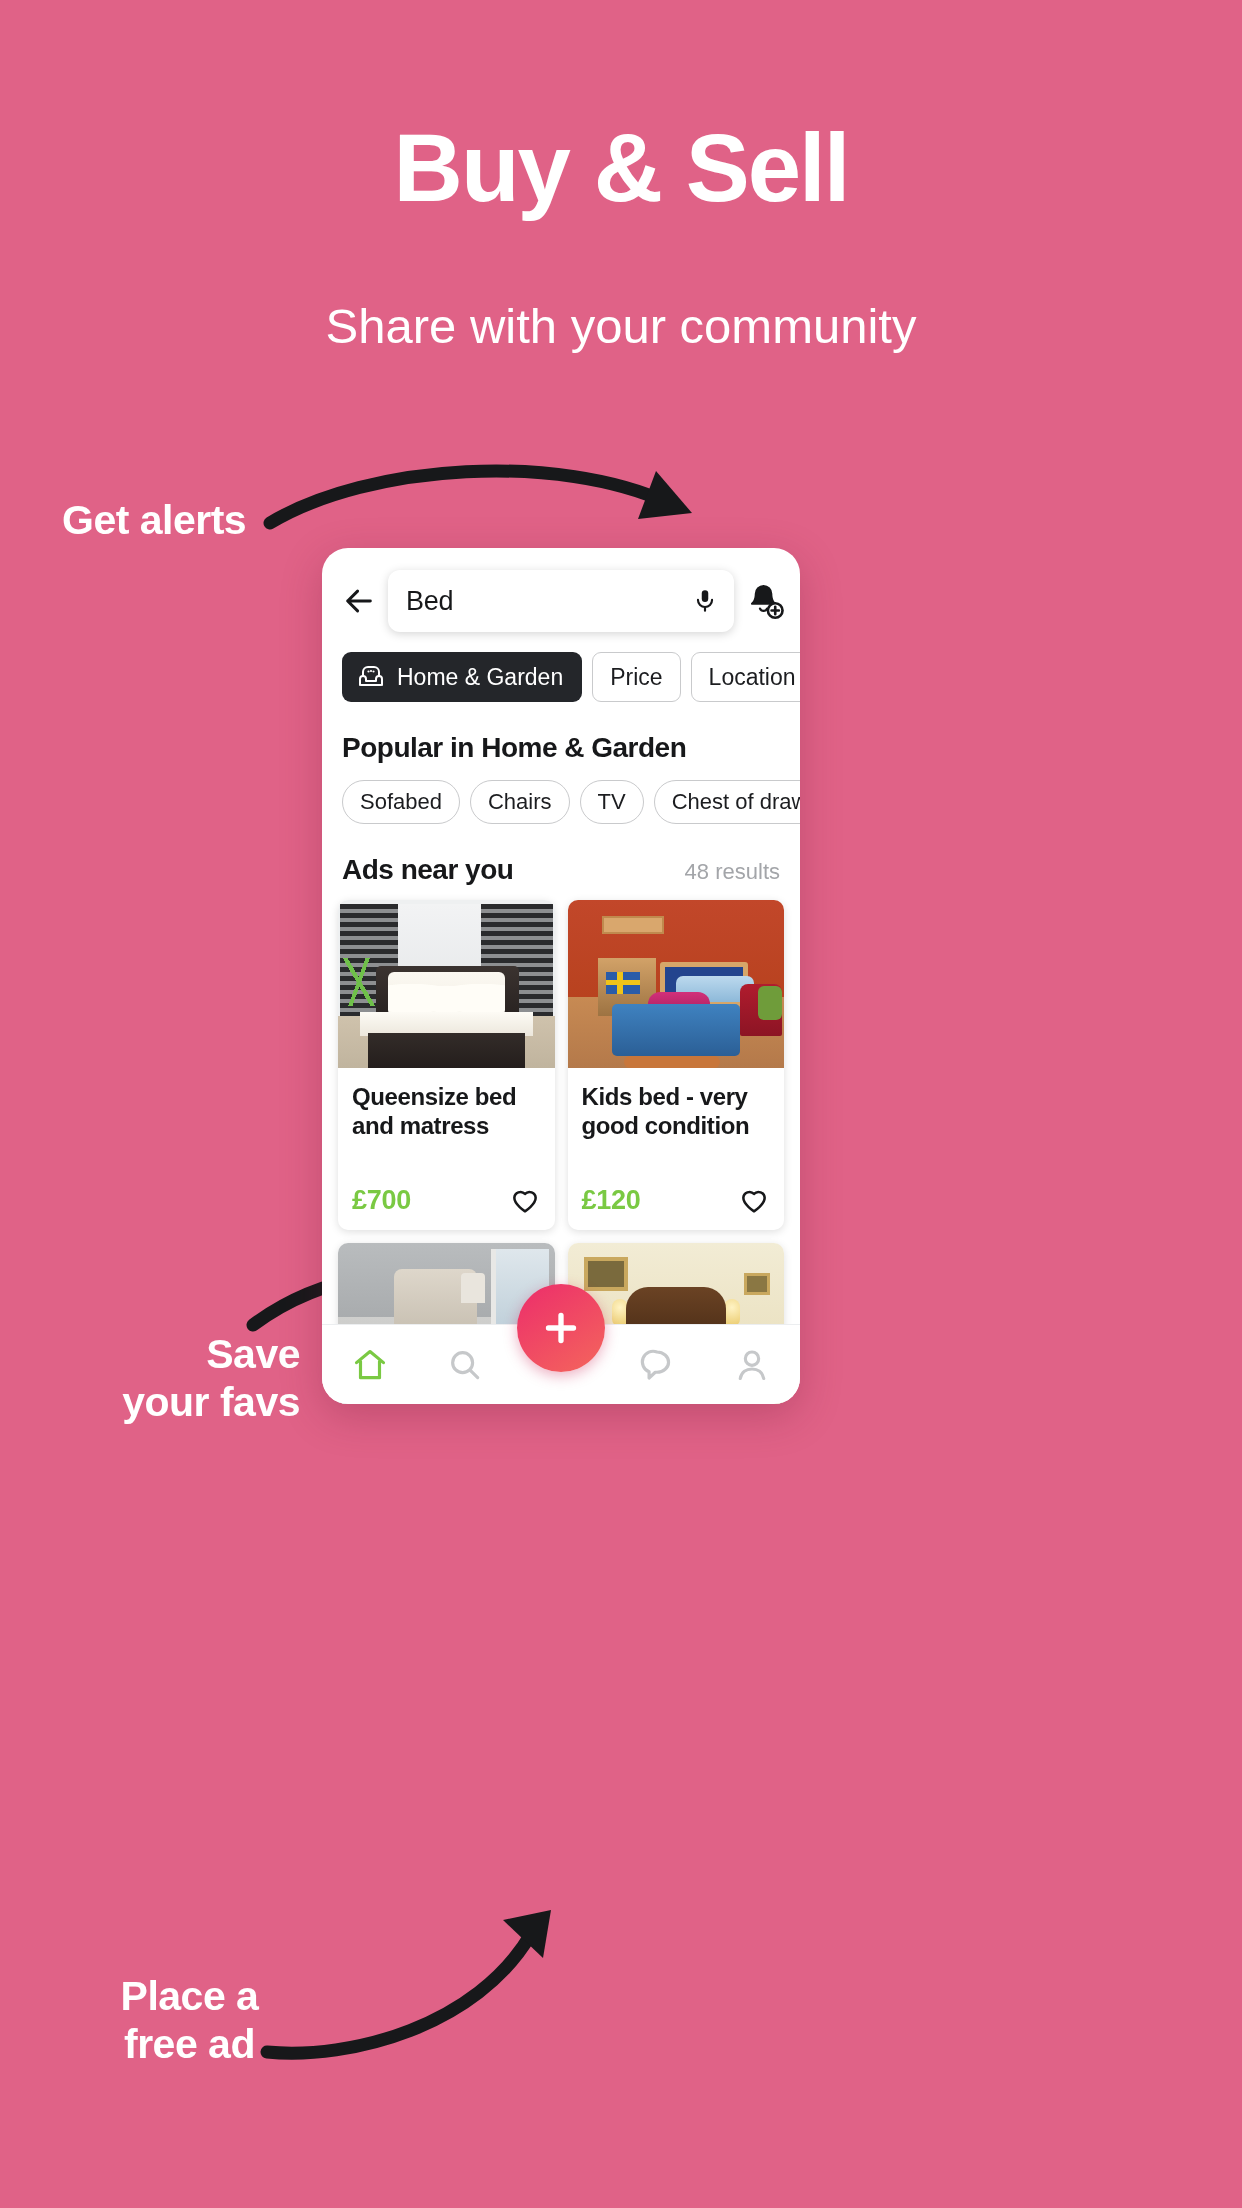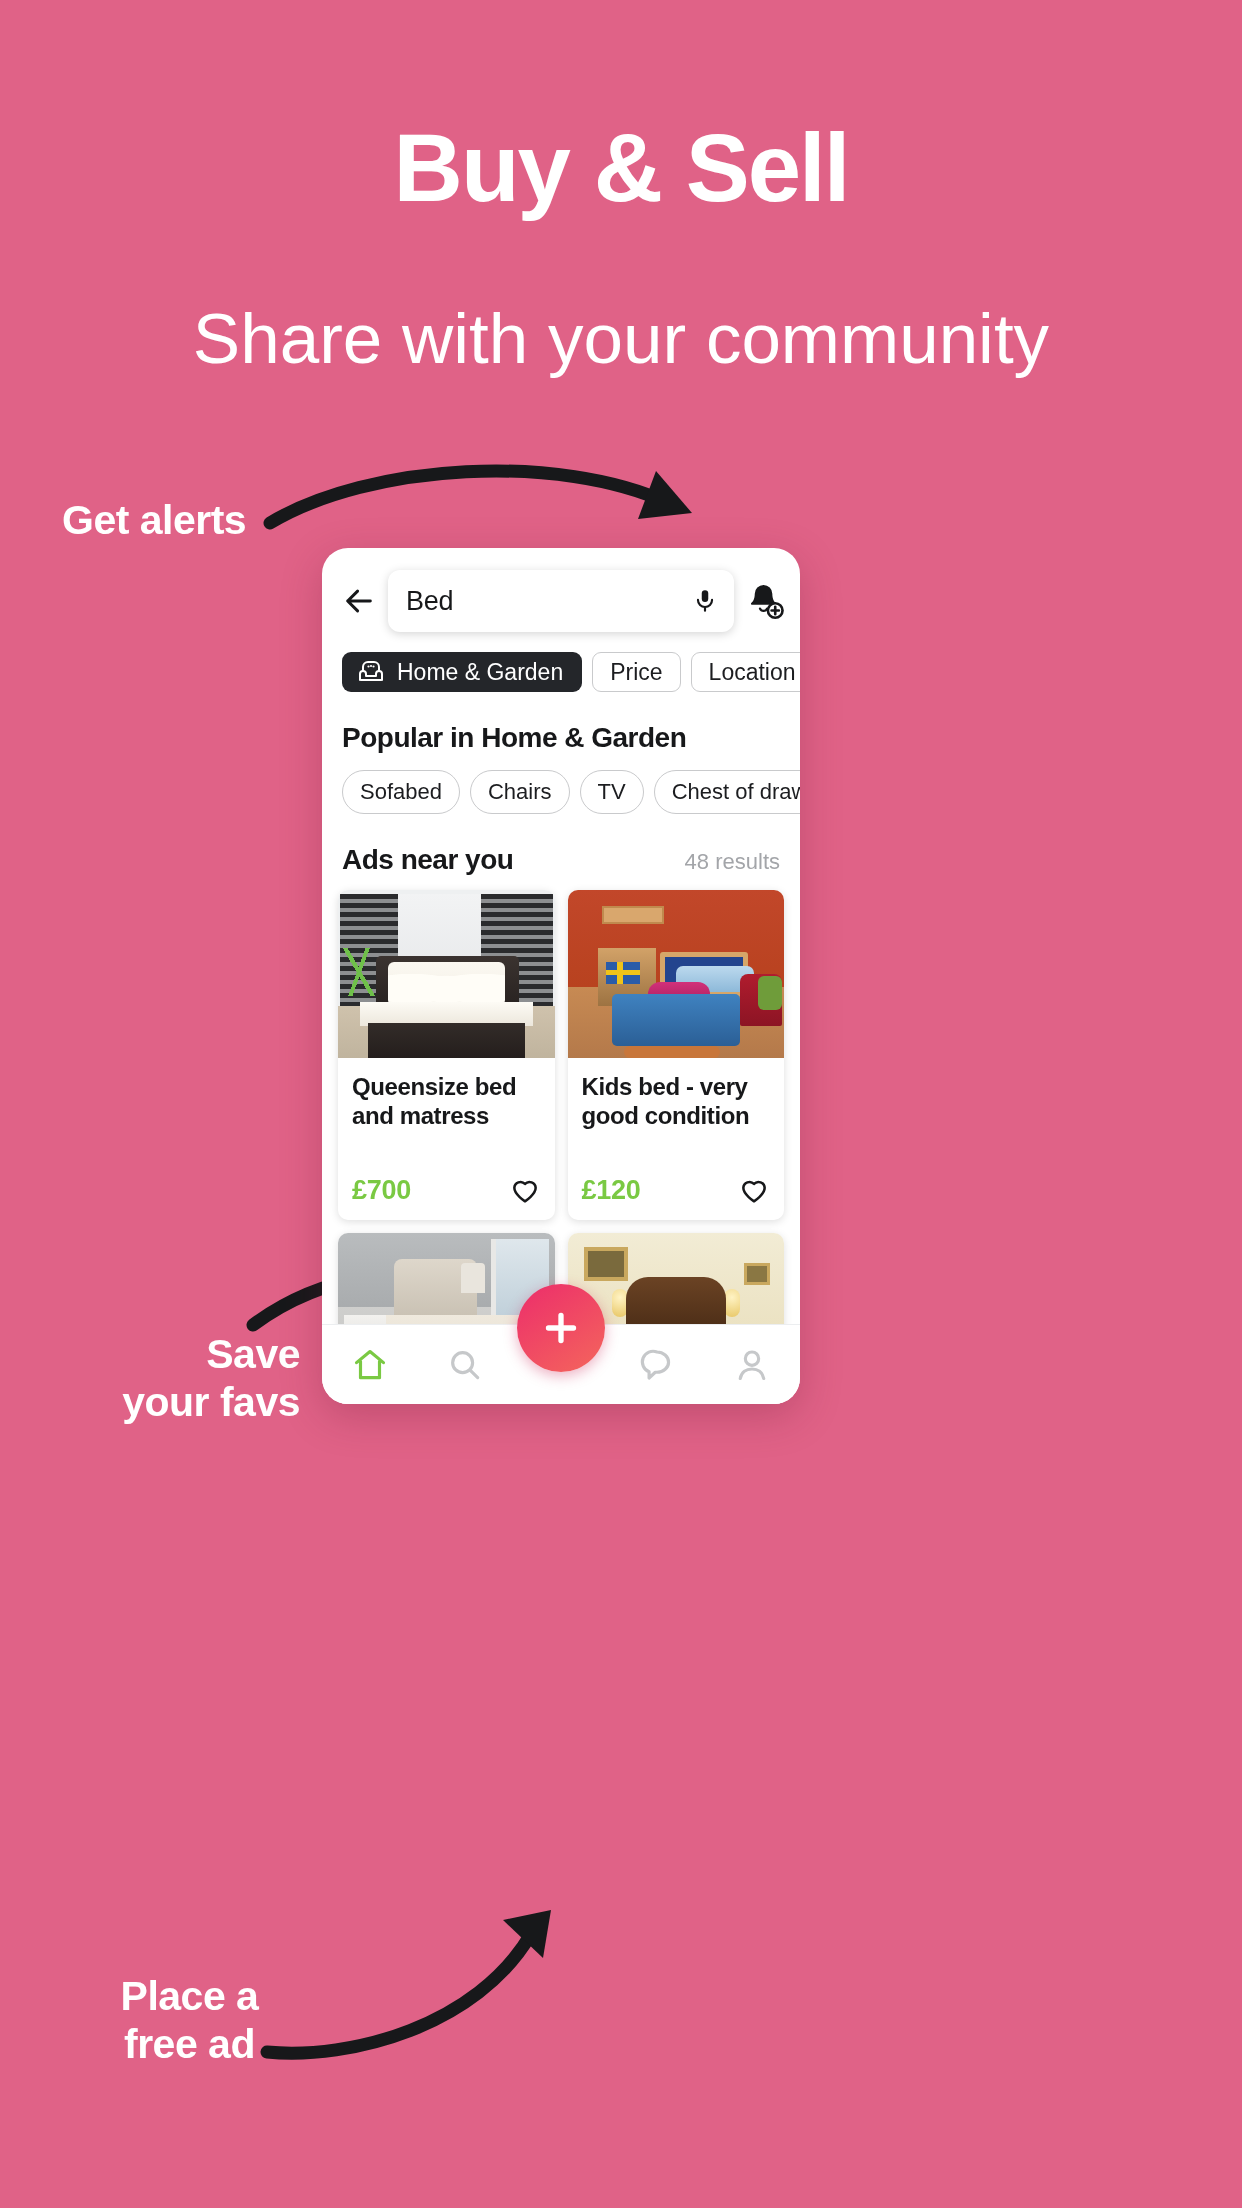--- a/index.html
+++ b/index.html
@@ -14,21 +14,21 @@
   
   .hero-title {
     position: absolute; left: 0; top: 120px; width: 1242px;
     text-align: center;
     font-size: 96px; font-weight: 700; color: #ffffff;
     letter-spacing: -2px; line-height: 1;
   }
   .hero-sub {
     position: absolute; left: 0; top: 300px; width: 1242px;
     text-align: center;
-    font-size: 71px; font-weight: 300; color: #ffffff;
+    font-size: 49px; font-weight: 300; color: #ffffff;
     letter-spacing: 0px; line-height: 1.1;
   }
 
   
   .callout {
     position: absolute;
     color: #ffffff; font-weight: 700; font-size: 41px;
     line-height: 1.18; letter-spacing: -0.5px;
   }
   #callout-alerts { left: 62px; top: 496px; text-align: left; }
@@ -67,21 +67,21 @@
   }
   .mic-icon { width: 26px; height: 32px; flex: 0 0 26px; }
   .bell-icon { width: 38px; height: 38px; flex: 0 0 38px; }
 
   
   .filter-row {
     display: flex; align-items: center; gap: 10px;
     padding: 4px 18px 0 20px;
   }
   .chip {
-    height: 40px; border-radius: 9px;
+    height: 50px; border-radius: 9px;
     display: flex; align-items: center; justify-content: center;
     font-size: 23px; color: #1c1d20; white-space: nowrap;
   }
   .chip.outline { border: 1.6px solid #c9cacc; background:#fff; padding: 0 17px; }
   .chip.dark {
     background: #24262a; color: #ffffff;
     padding: 0 19px 0 14px; gap: 11px;
   }
   .sofa-icon { width: 30px; height: 28px; }
 

